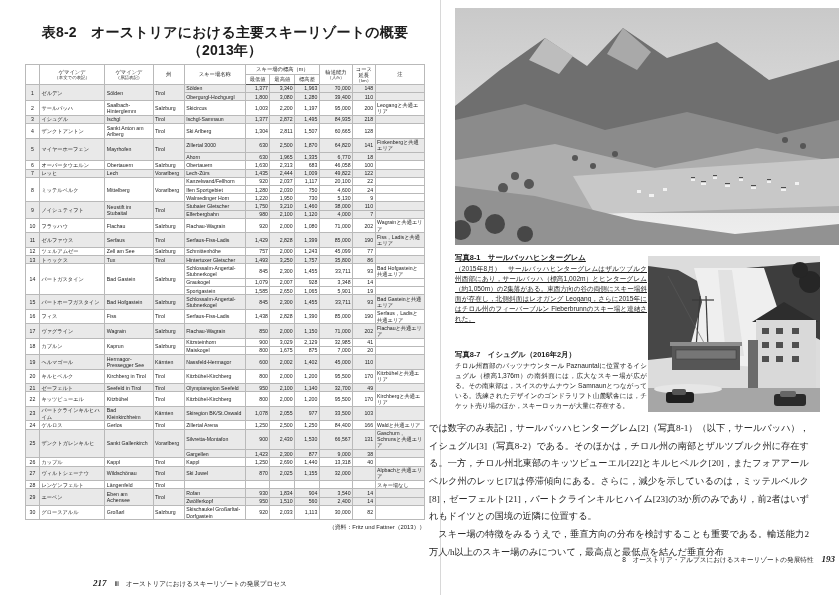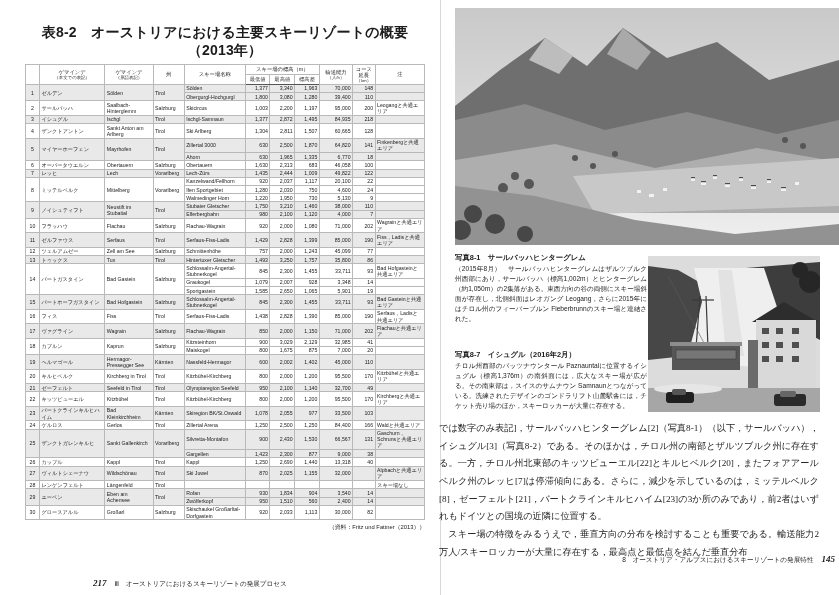--- a/index.html
+++ b/index.html
@@ -29,25 +29,25 @@
   .footer-l{left:68px;}
   .footer-r{left:455px;width:380px;text-align:right;}
   .footer-r .pnum{margin-left:8px;margin-right:0;}
 
   
   .photo1{position:absolute;left:455px;top:8px;width:384px;height:237px;overflow:hidden;}
   .photo2{position:absolute;left:648px;top:256px;width:172px;height:156px;overflow:hidden;}
   .photo1 svg,.photo2 svg{display:block;}
 
   .cap{position:absolute;width:192px;font-size:6.6px;line-height:1.5;text-align:justify;}
-  .cap1{left:455px;top:252px;}
+  .cap1{left:455px;top:252px;text-decoration:underline;}
   .cap2{left:455px;top:349px;}
   .cap-title{display:block;font-weight:bold;font-size:7.4px;margin-bottom:1px;}
 
-  .bodytext{position:absolute;left:439px;top:420px;width:380px;
+  .bodytext{position:absolute;left:429px;top:420px;width:380px;
     font-family:"Liberation Serif",serif;font-size:9.2px;line-height:1.92;text-align:justify;}
   .bodytext p{margin:0;}
   .bodytext p.indent{text-indent:1em;}
 </style>
 </head>
 <body>
 
 <div class="sheet">
   <div class="gutter"></div>
 
@@ -703,19 +703,19 @@
     </svg>
   </div>
 
   <div class="cap cap2">
     <span class="cap-title">写真8-7　イシュグル（2016年2月）</span>
     <span>チロル州西部のパッツナウンタール Paznauntalに位置するイシュグル（標高1,376m）の南斜面には，広大なスキー場が広がる。その南東部は，スイスのサムナウン Samnaunとつながっている。洗練されたデザインのゴンドラリフト山麓駅舎には，チケット売り場のほか，スキーロッカーが大量に存在する。</span>
   </div>
 
   <div class="bodytext">
     <p>では数字のみ表記]，サールバッハヒンターグレム[2]（写真8-1）（以下，サールバッハ），イシュグル[3]（写真8-2）である。そのほかは，チロル州の南部とザルツブルク州に存在する。一方，チロル州北東部のキッツビューエル[22]とキルヒベルク[20]，またフォアアールベルク州のレッヒ[7]は停滞傾向にある。さらに，減少を示しているのは，ミッテルベルク[8]，ゼーフェルト[21]，バートクラインキルヒハイム[23]の3か所のみであり，前2者はいずれもドイツとの国境の近隣に位置する。</p>
-    <p class="indent">スキー場の特徴をみるうえで，垂直方向の分布を検討することも重要である。輸送能力2万人/スキーロッカーが大量に存在する，最高点と最低点を結んだ垂直分布</p>
+    <p class="indent">スキー場の特徴をみるうえで，垂直方向の分布を検討することも重要である。輸送能力2万人/h以上のスキー場のみについて，最高点と最低点を結んだ垂直分布</p>
   </div>
 
   <div class="footer footer-r">
-    <span>8　オーストリア・アルプスにおけるスキーリゾートの発展特性</span><span class="pnum">145</span>
+    <span>8　オーストリア・アルプスにおけるスキーリゾートの発展特性</span><span class="pnum">193</span>
   </div>
 </div>
 
 </body></html>

